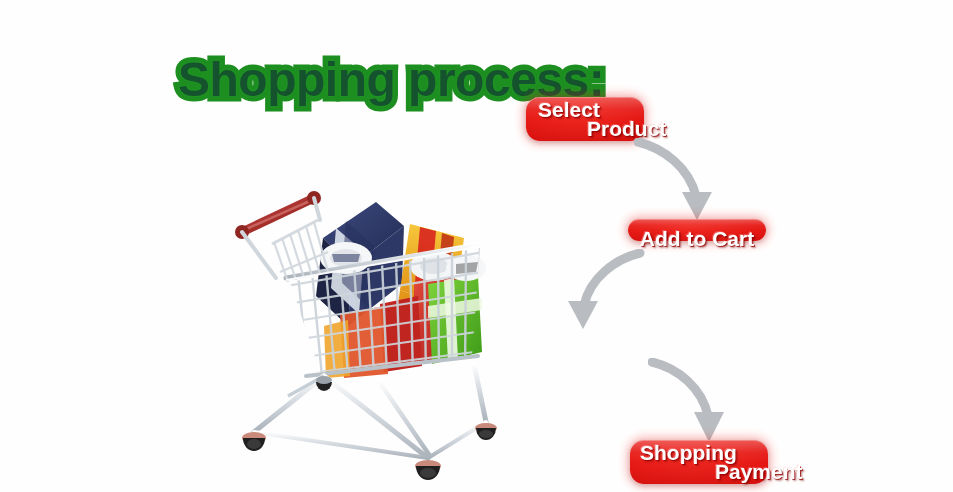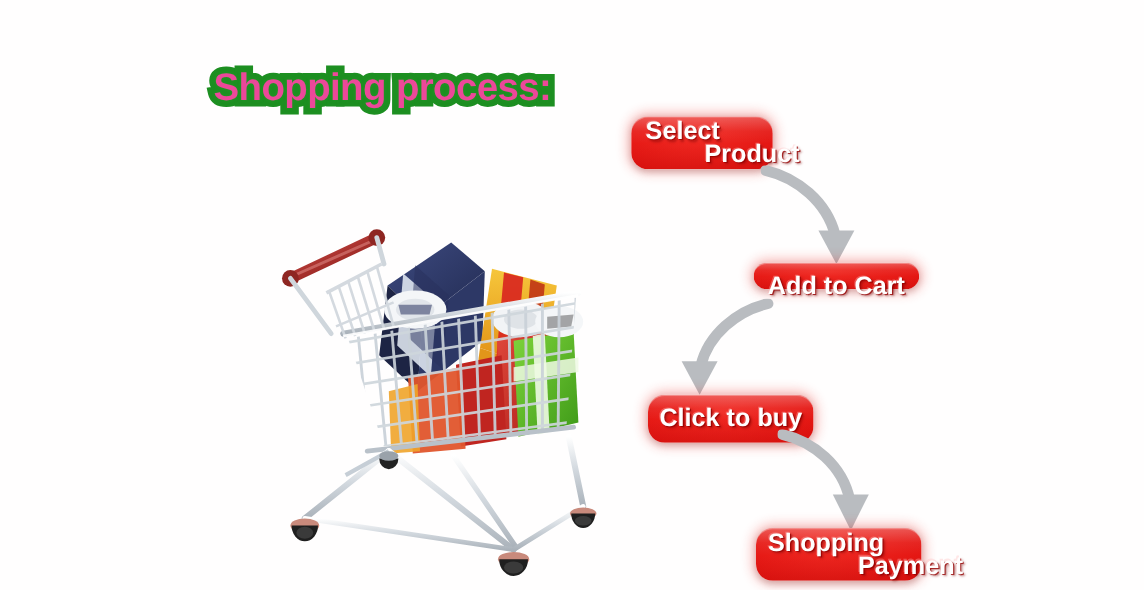--- a/index.html
+++ b/index.html
@@ -11,25 +11,25 @@
     overflow:hidden;
     position:relative;
   }
   #stage{position:relative;width:953px;height:492px;overflow:hidden;background:#fffefe;}
 
   
   .title{
     position:absolute;
     left:178px; top:56px;
     font-family:"Liberation Sans", sans-serif;
-    font-size:32px;
+    font-size:48px;
     font-weight:bold;
     font-style:normal;
     letter-spacing:-0.5px;
-    color:#ec4899;
+    color:#14532d;
     -webkit-text-stroke:11px #1d8f21;
     paint-order:stroke fill;
     text-shadow:0 0 3px rgba(40,160,45,0.55);
     white-space:nowrap;
     line-height:1;
   }
 
   
   .btn{
     position:absolute;
@@ -281,23 +281,20 @@
     <span class="lbl l1">Add to Cart</span>
   </div>
 
   <div class="arrow" id="arrow2">
     <svg width="86" height="82" viewBox="0 0 86 82" xmlns="http://www.w3.org/2000/svg">
       <path d="M78 4 C 52 10, 28 30, 22 56" stroke="#b9bcc0" stroke-width="9" fill="none" stroke-linecap="round"></path>
       <path d="M6 52 L36 52 L21 80 Z" fill="#b9bcc0"></path>
     </svg>
   </div>
 
-  <div class="btn" id="btn-clickbuy">
-    <span class="lbl l1">Click to buy</span>
-  </div>
 
   <div class="arrow" id="arrow3">
     <svg width="86" height="86" viewBox="0 0 86 86" xmlns="http://www.w3.org/2000/svg">
       <path d="M4 4 C 30 10, 54 30, 60 58" stroke="#b9bcc0" stroke-width="9" fill="none" stroke-linecap="round"></path>
       <path d="M46 54 L76 54 L61 84 Z" fill="#b9bcc0"></path>
     </svg>
   </div>
 
   <div class="btn" id="btn-confirm">
     <span class="lbl l1">Shopping</span>

